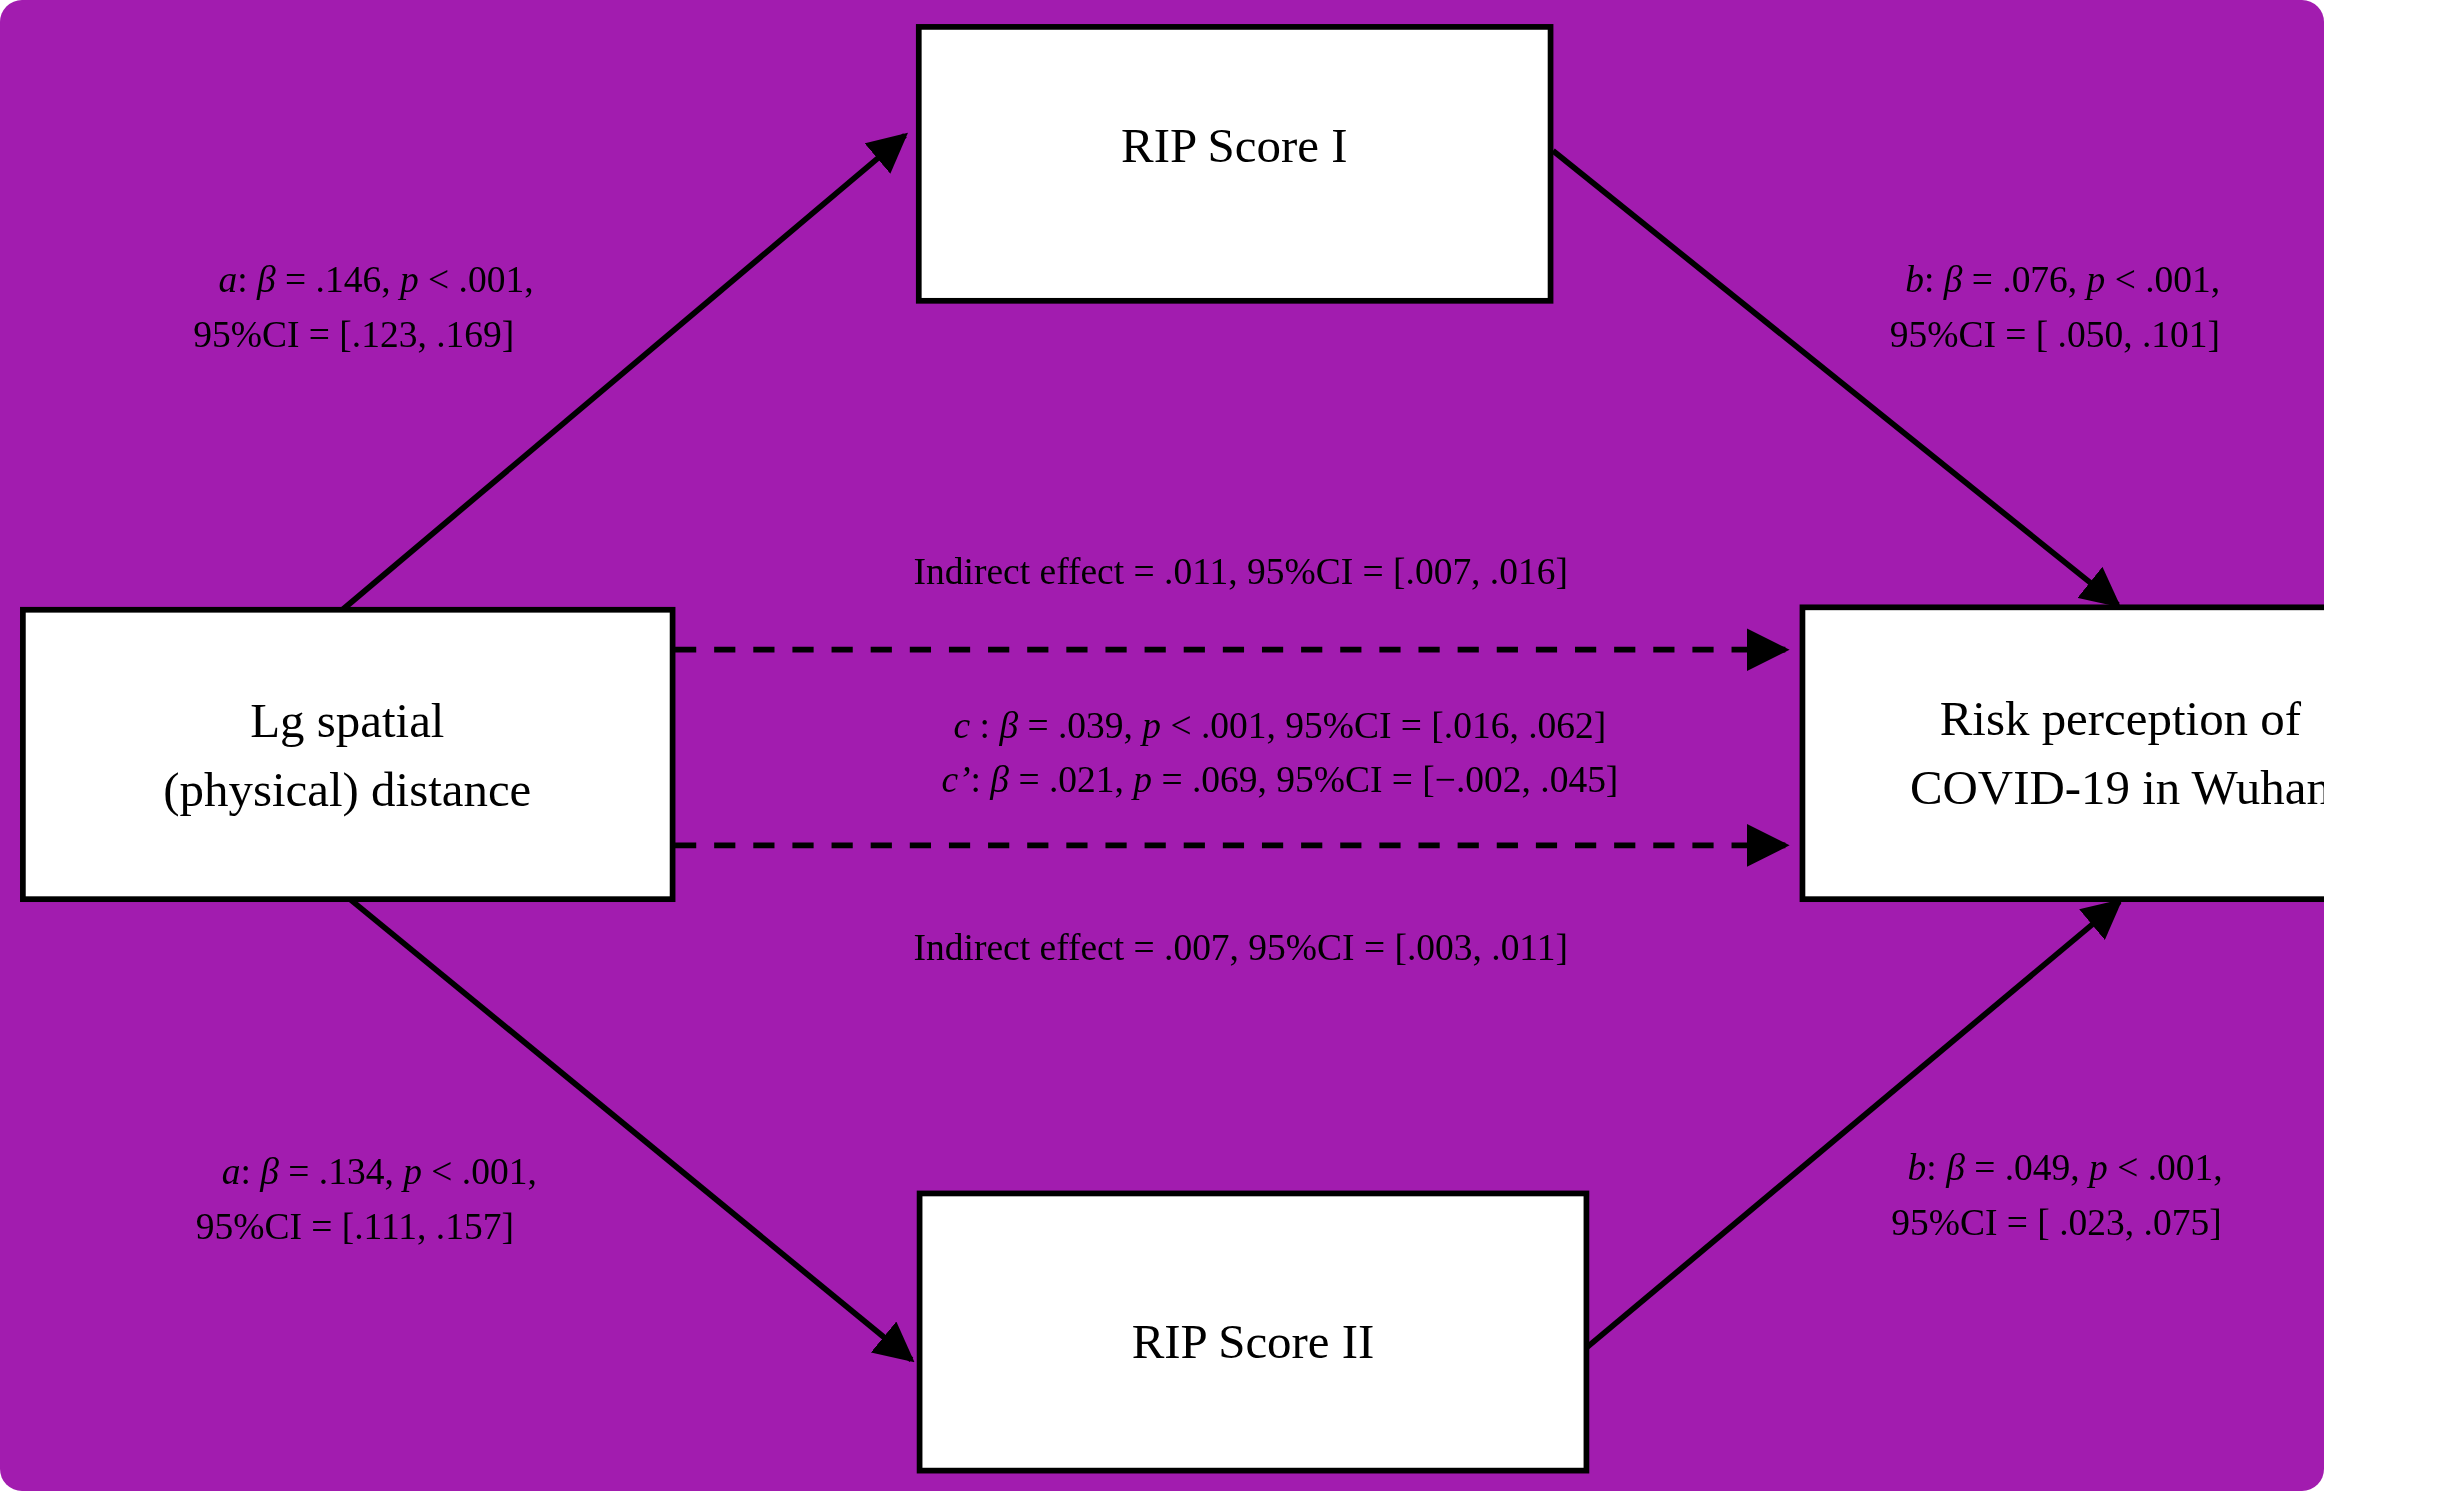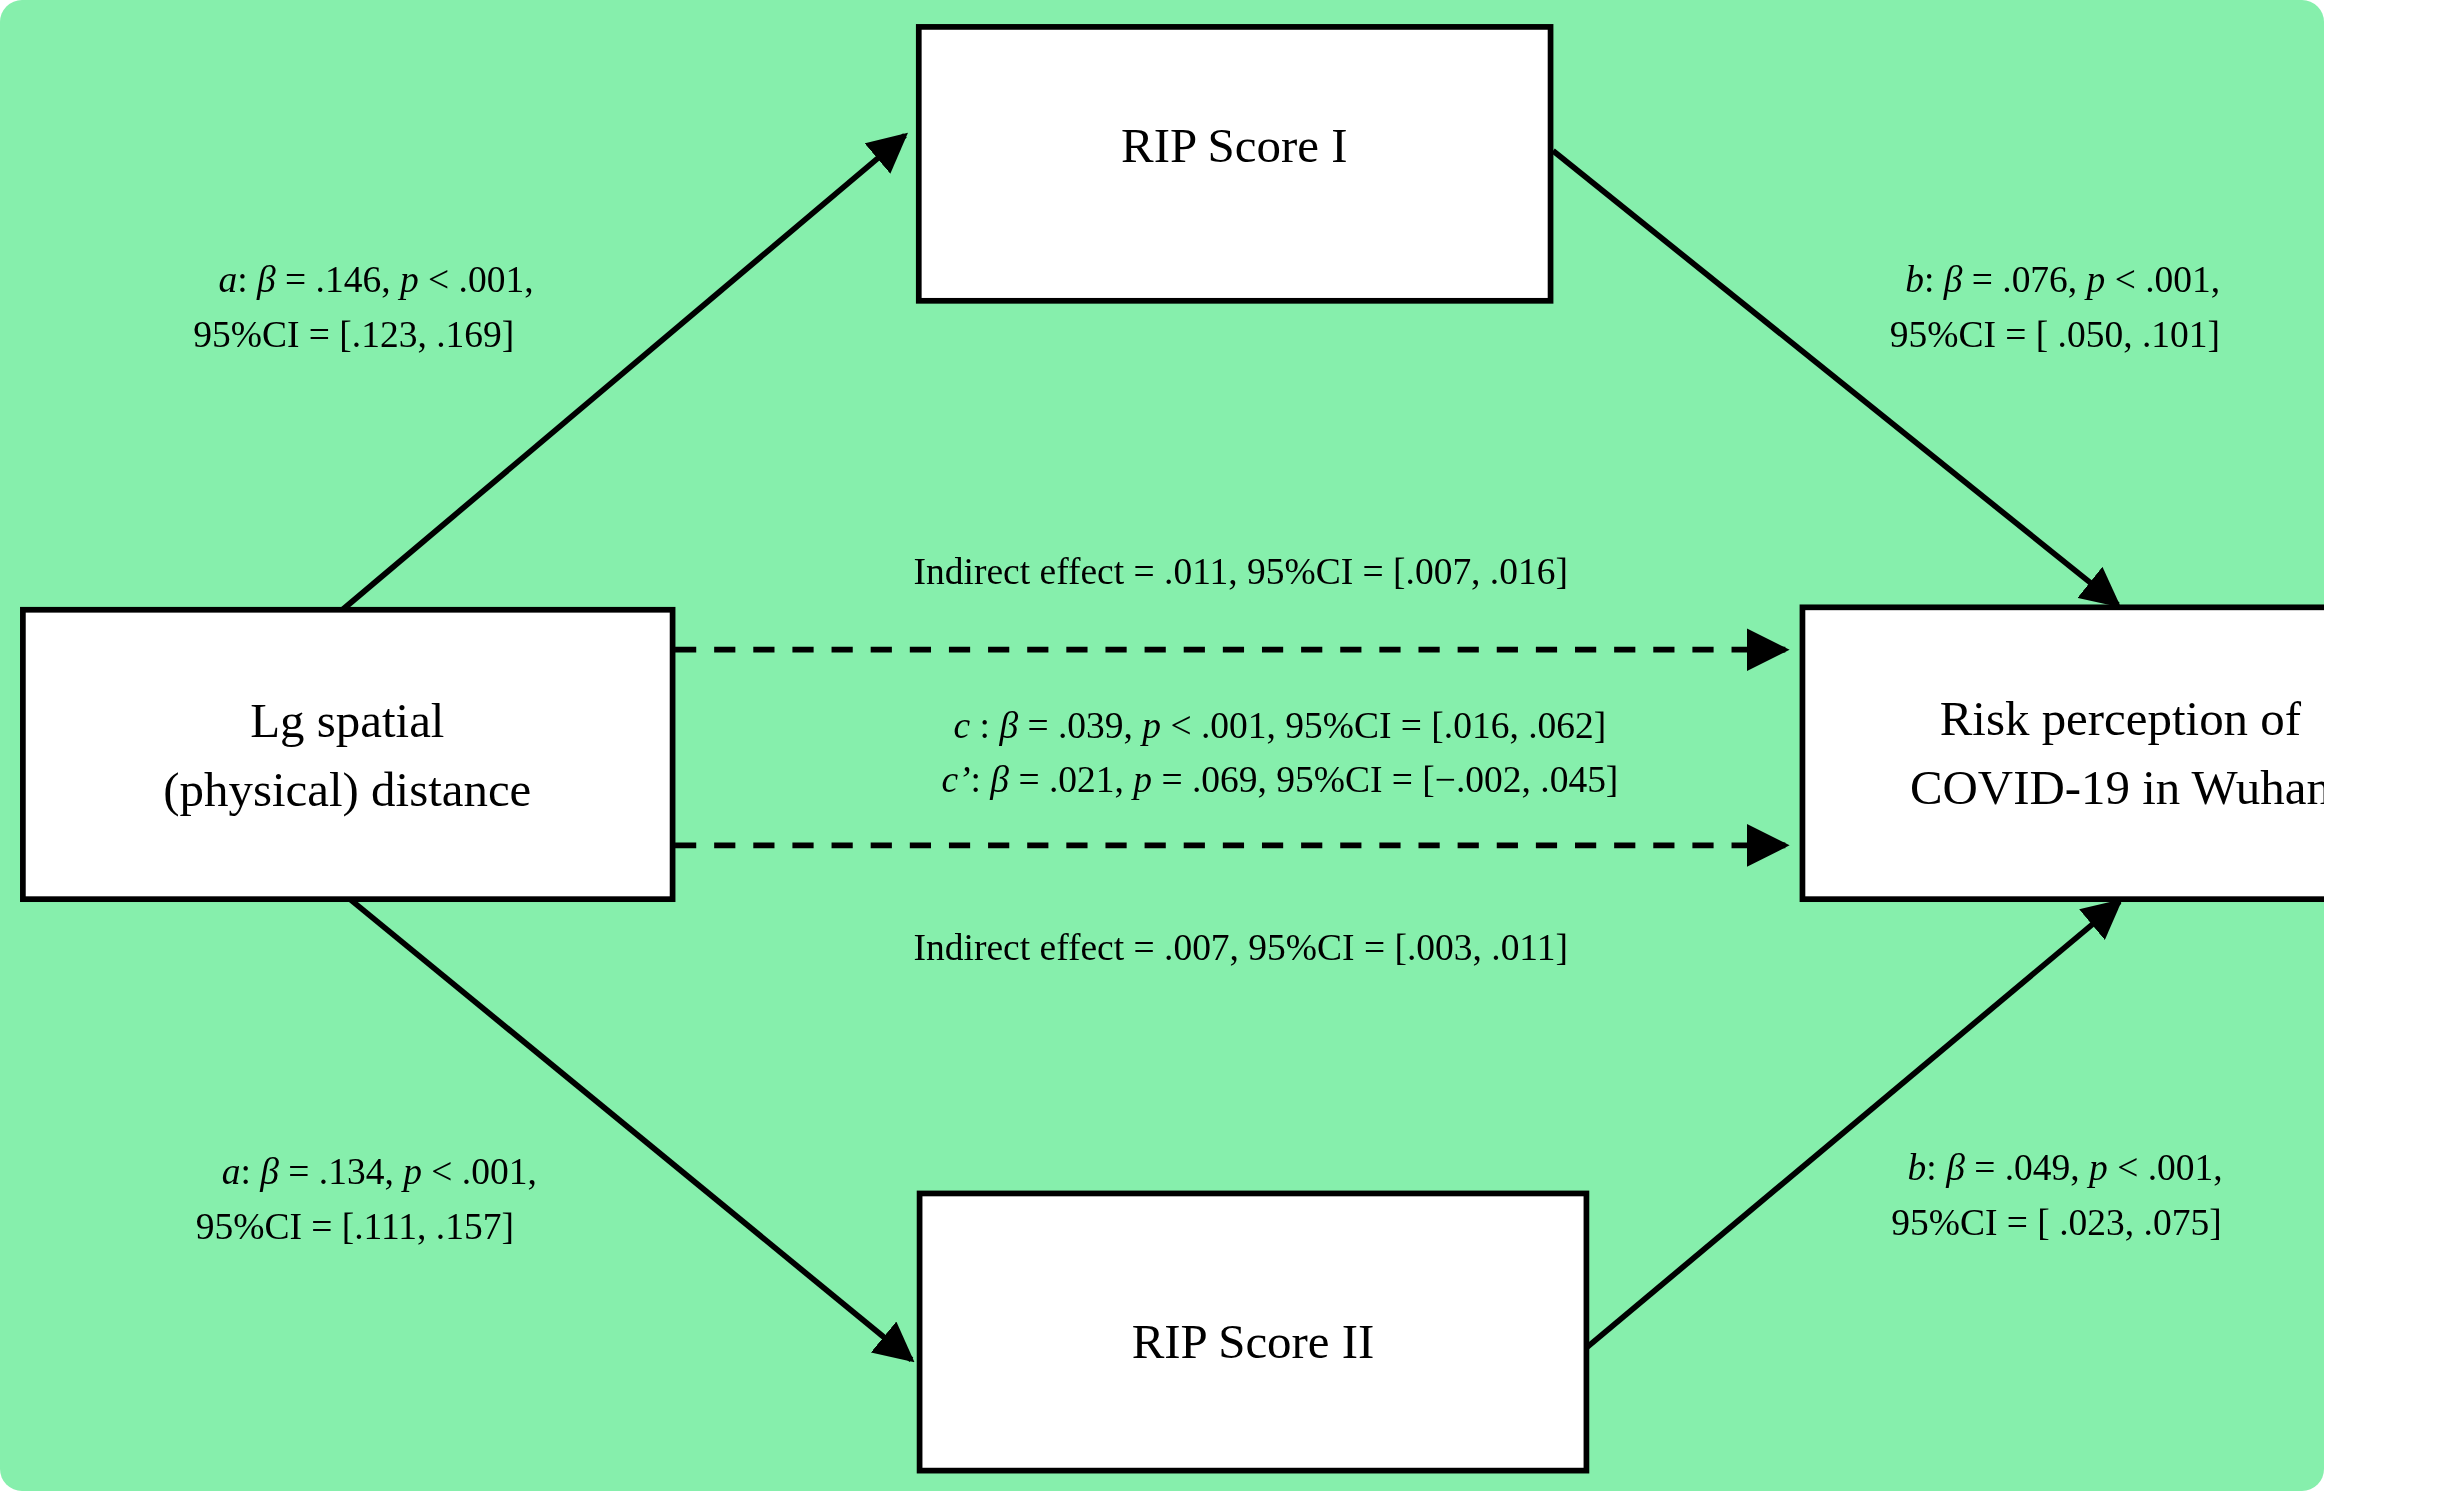--- a/index.html
+++ b/index.html
@@ -9,21 +9,21 @@
     background: #ffffff;
   }
   body {
     font-family: "Liberation Serif", "DejaVu Serif", serif;
     color: #000000;
   }
   #diagram-root {
     position: relative;
     width: 2324px;
     height: 1491px;
-    background: #86efac;
+    background: #a21caf;
     overflow: hidden;
     border-radius: 22px;
   }
   svg.diagram-canvas {
     position: absolute;
     top: 0;
     left: 0;
     width: 2462px;
     height: 1491px;
   }

